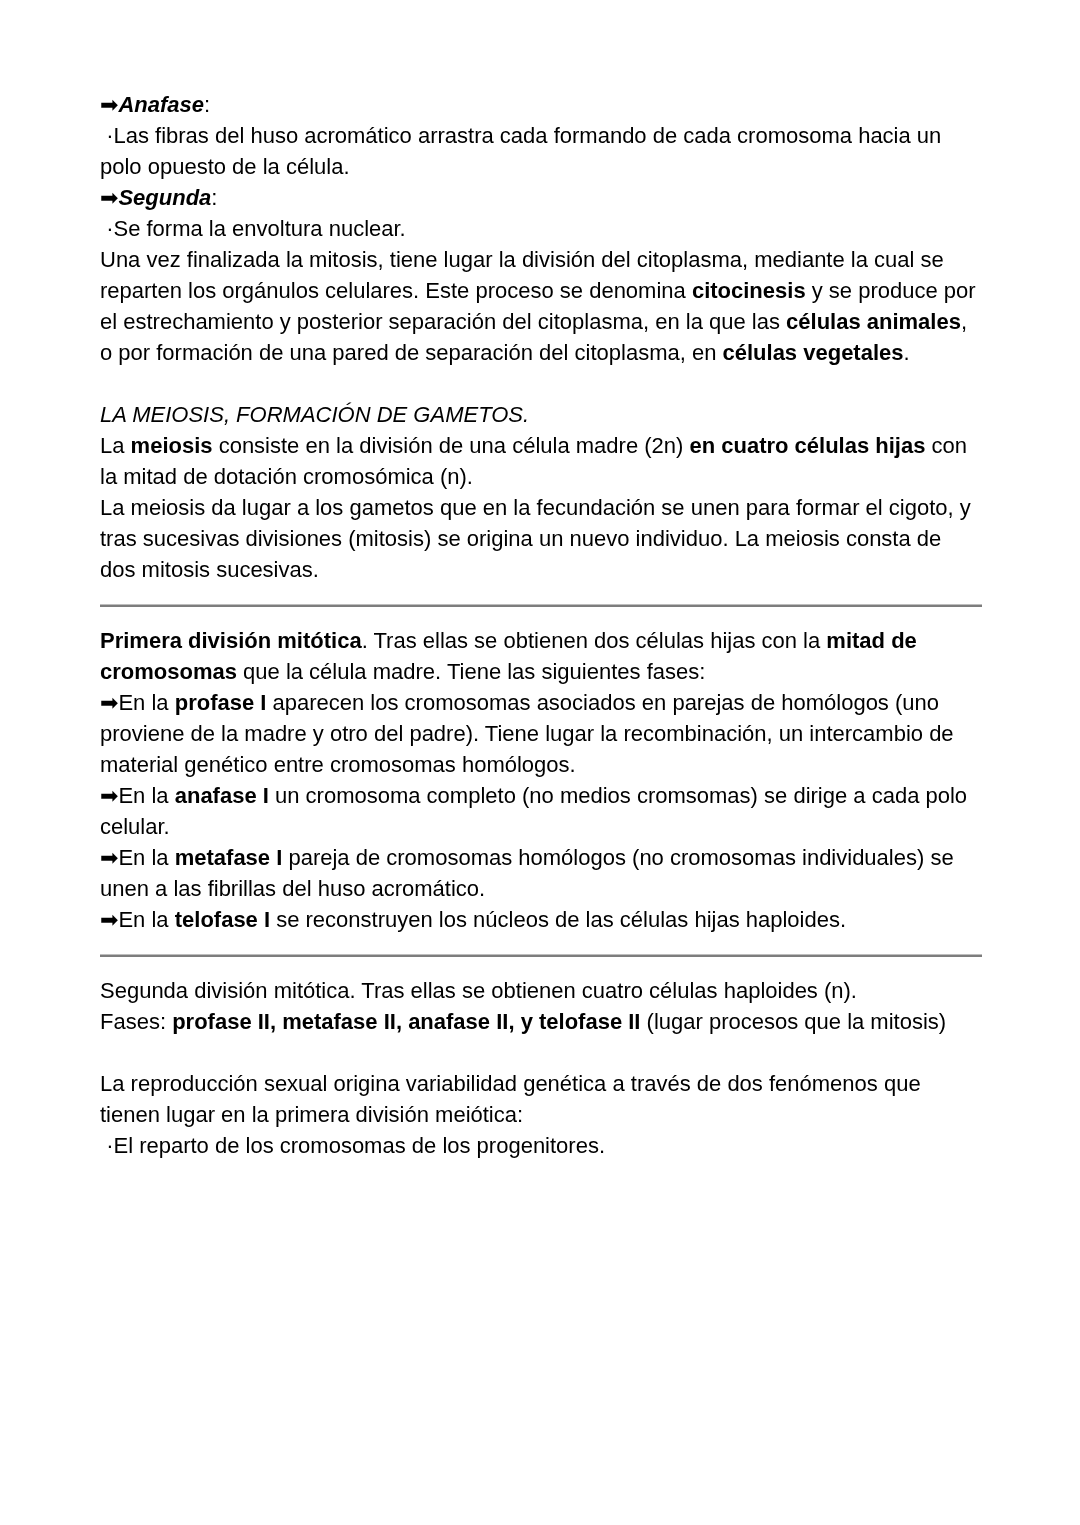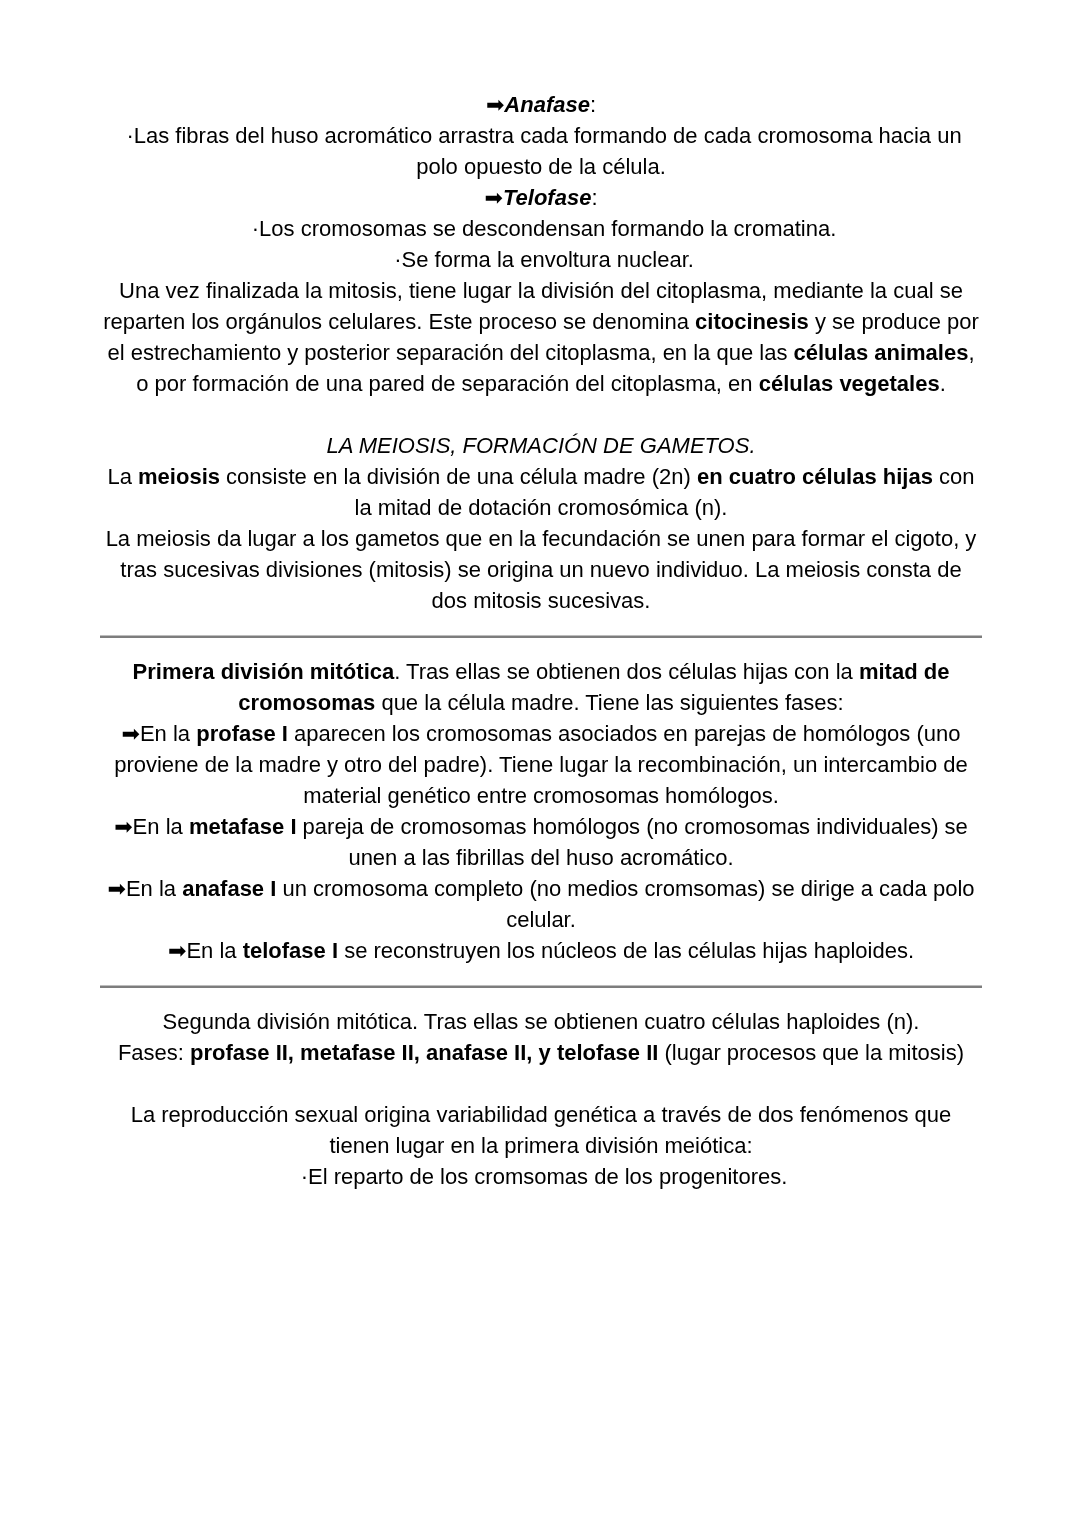--- a/index.html
+++ b/index.html
@@ -20,21 +20,20 @@
     background: #ffffff;
   }
   .content {
     position: absolute;
     left: 100px;
     top: 89px;
     width: 882px;
     font-size: 22px;
     line-height: 31px;
     color: var(--text-color, #000000);
-    text-align: center;
   }
   .para {
     margin: 0;
     white-space: pre-wrap;
   }
   .b { font-weight: 700; }
   .i { font-style: italic; }
   .spacer { height: 31px; }
   .hr-wrap {
     height: 40px;
@@ -51,38 +50,37 @@
       var(--divider-bottom, #7d7d7d) 100%);
   }
 </style>
 </head>
 <body>
 
 <div class="page">
   <div class="content">
       <p class="para"><span class="">➡</span><span class="b i">Anafase</span><span class="">:</span></p>
       <p class="para"><span class=""> ·Las fibras del huso acromático arrastra cada formando de cada cromosoma hacia un polo opuesto de la célula.</span></p>
-      <p class="para"><span class="">➡</span><span class="b i">Telofase</span><span class="">:</span></p>
-      <p class="para"><span class=""> ·Los cromosomas se descondensan formando la cromatina.</span></p>
+      <p class="para"><span class="">➡</span><span class="b i">Segunda</span><span class="">:</span></p>
       <p class="para"><span class=""> ·Se forma la envoltura nuclear.</span></p>
       <p class="para"><span class="">Una vez finalizada la mitosis, tiene lugar la división del citoplasma, mediante la cual se reparten los orgánulos celulares. Este proceso se denomina </span><span class="b ">citocinesis</span><span class=""> y se produce por el estrechamiento y posterior separación del citoplasma, en la que las </span><span class="b ">células animales</span><span class="">, o por formación de una pared de separación del citoplasma, en </span><span class="b ">células vegetales</span><span class="">.</span></p>
       <div class="spacer"></div>
       <p class="para"><span class="i">LA MEIOSIS, FORMACIÓN DE GAMETOS.</span></p>
       <p class="para"><span class="">La </span><span class="b ">meiosis</span><span class=""> consiste en la división de una célula madre (2n) </span><span class="b ">en cuatro células hijas</span><span class=""> con la mitad de dotación cromosómica (n).</span></p>
       <p class="para"><span class="">La meiosis da lugar a los gametos que en la fecundación se unen para formar el cigoto, y tras sucesivas divisiones (mitosis) se origina un nuevo individuo. La meiosis consta de dos mitosis sucesivas.</span></p>
       <div class="hr-wrap">
         <div class="hr-line"></div>
       </div>
       <p class="para"><span class="b ">Primera división mitótica</span><span class="">. Tras ellas se obtienen dos células hijas con la </span><span class="b ">mitad de cromosomas</span><span class=""> que la célula madre. Tiene las siguientes fases:</span></p>
       <p class="para"><span class="">➡En la </span><span class="b ">profase I</span><span class=""> aparecen los cromosomas asociados en parejas de homólogos (uno proviene de la madre y otro del padre). Tiene lugar la recombinación, un intercambio de material genético entre cromosomas homólogos.</span></p>
+      <p class="para"><span class="">➡En la </span><span class="b ">anafase I</span><span class=""> un cromosoma completo (no medios cromsomas) se dirige a cada polo celular.</span></p>
       <p class="para"><span class="">➡En la </span><span class="b ">metafase I</span><span class=""> pareja de cromosomas homólogos (no cromosomas individuales) se unen a las fibrillas del huso acromático.</span></p>
-      <p class="para"><span class="">➡En la </span><span class="b ">anafase I</span><span class=""> un cromosoma completo (no medios cromsomas) se dirige a cada polo celular.</span></p>
       <p class="para"><span class="">➡En la </span><span class="b ">telofase I</span><span class=""> se reconstruyen los núcleos de las células hijas haploides.</span></p>
       <div class="hr-wrap">
         <div class="hr-line"></div>
       </div>
       <p class="para"><span class="">Segunda división mitótica. Tras ellas se obtienen cuatro células haploides (n).</span></p>
       <p class="para"><span class="">Fases: </span><span class="b ">profase II, metafase II, anafase II, y telofase II</span><span class=""> (lugar procesos que la mitosis)</span></p>
       <div class="spacer"></div>
       <p class="para"><span class="">La reproducción sexual origina variabilidad genética a través de dos fenómenos que tienen lugar en la primera división meiótica:</span></p>
-      <p class="para"><span class=""> ·El reparto de los cromsomas de los progenitores.</span></p>
+      <p class="para"><span class=""> ·El reparto de los cromosomas de los progenitores.</span></p>
     </div>
 </div>
 
 </body></html>

